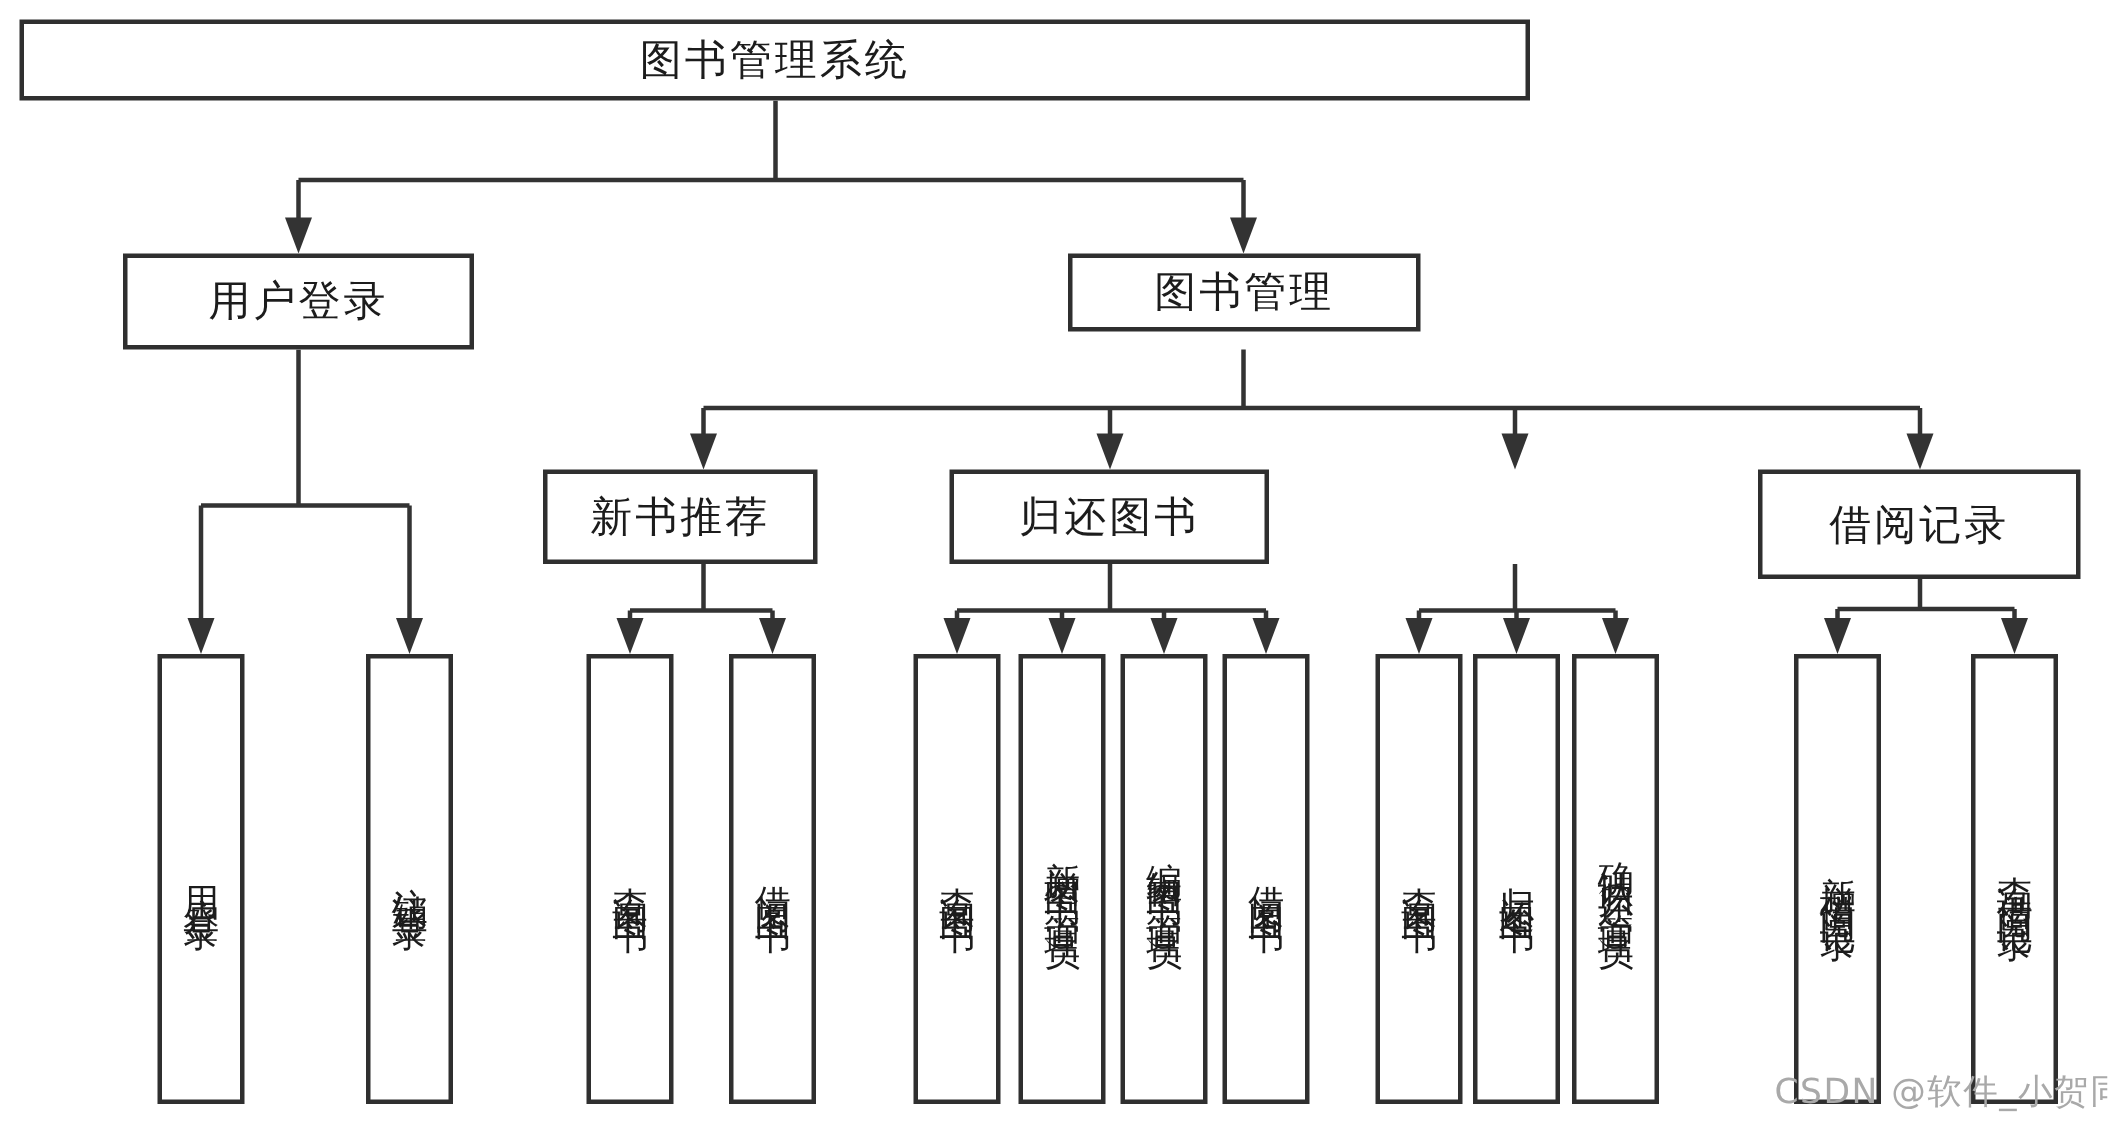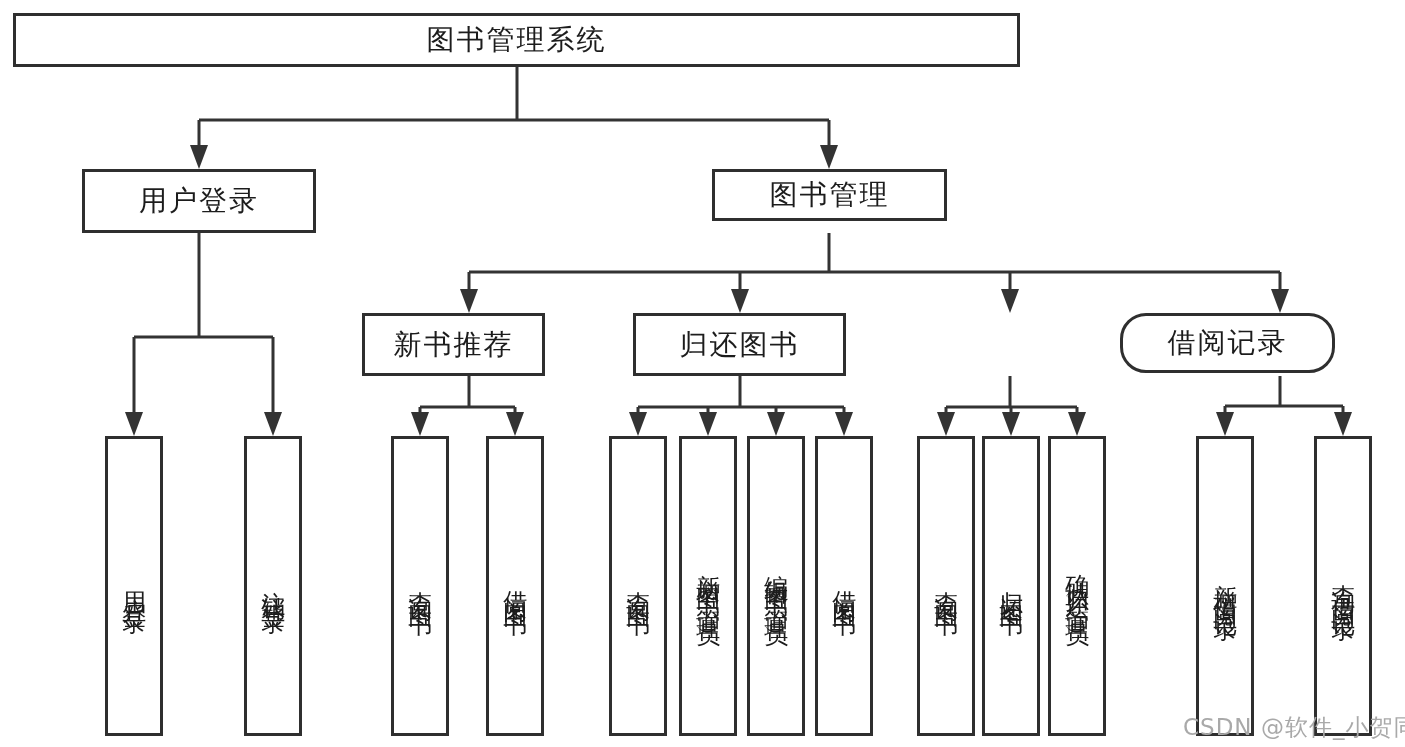--- a/index.html
+++ b/index.html
@@ -71,21 +71,21 @@
   <div class="node h-node" style="left:712px;top:169px;width:235px;height:52px;">
     <span>图书管理</span>
   </div>
 
   <div class="node h-node" style="left:362px;top:313px;width:183px;height:63px;">
     <span>新书推荐</span>
   </div>
   <div class="node h-node" style="left:633px;top:313px;width:213px;height:63px;">
     <span>归还图书</span>
   </div>
-  <div class="node h-node" style="left:1120px;top:313px;width:215px;height:60px;border-radius:26px;">
+  <div class="node h-node" style="left:1172px;top:313px;width:215px;height:73px;">
     <span>借阅记录</span>
   </div>
 
   <div class="node v-node" style="left:105px;top:436px;width:58px;height:300px;">
     <span>用户登录</span>
   </div>
   <div class="node v-node" style="left:244px;top:436px;width:58px;height:300px;">
     <span>注销登录</span>
   </div>
 

